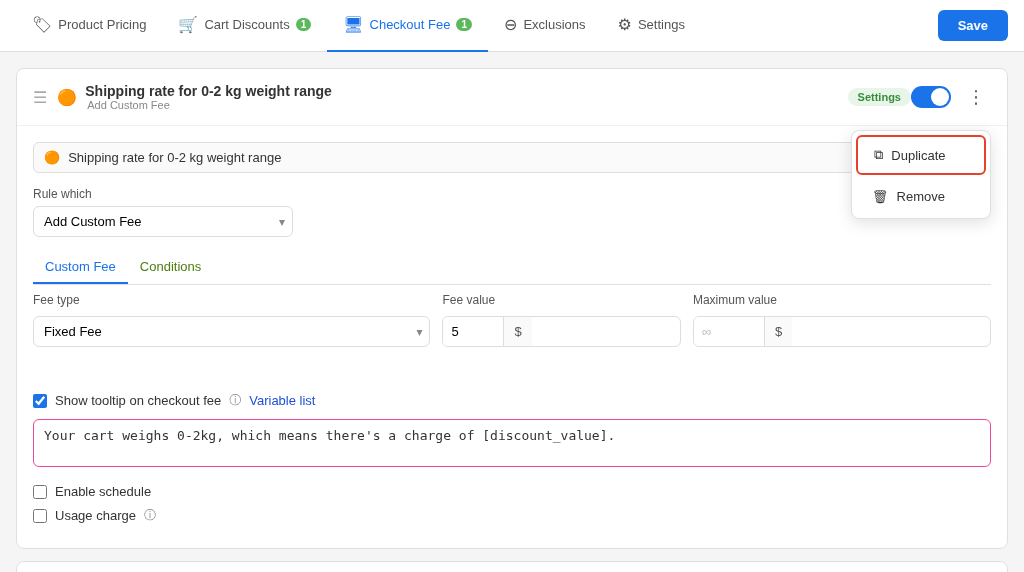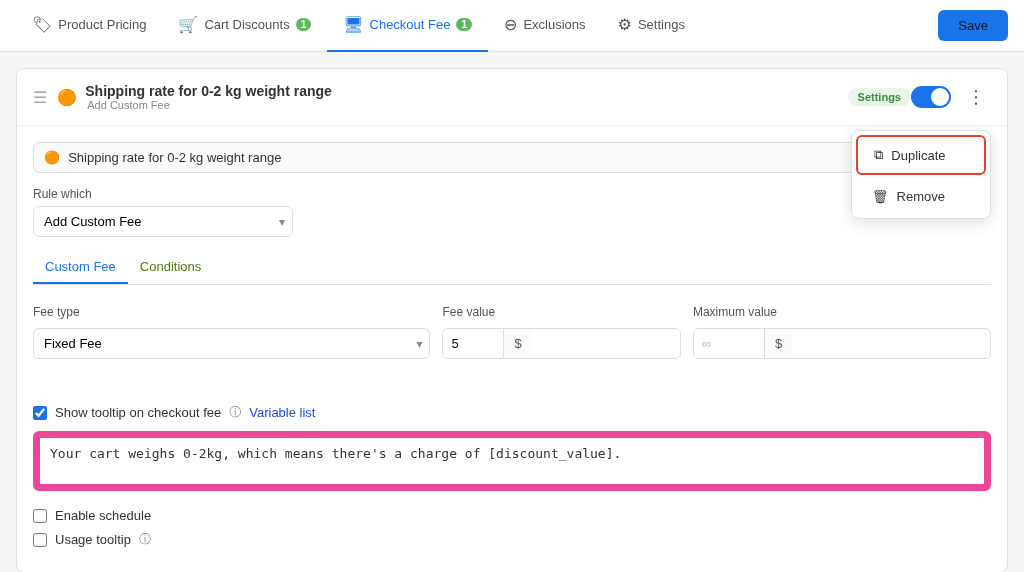--- a/index.html
+++ b/index.html
@@ -5,21 +5,21 @@
     * { box-sizing: border-box; margin: 0; padding: 0; }
     body { font-family: -apple-system, BlinkMacSystemFont, 'Segoe UI', sans-serif; font-size: 13px; background: #f5f5f5; color: #333; width: 1024px; height: 572px; overflow: hidden; }
 
     
     .top-nav { display: flex; align-items: center; background: #fff; border-bottom: 1px solid #e0e0e0; padding: 0 16px; height: 52px; position: relative; }
     .nav-tabs { display: flex; align-items: center; flex: 1; gap: 0; }
     .nav-tab { display: flex; align-items: center; gap: 6px; padding: 0 16px; height: 52px; cursor: pointer; color: #555; font-size: 13px; border-bottom: 2px solid transparent; white-space: nowrap; position: relative; }
     .nav-tab.active { color: #1a73e8; border-bottom: 2px solid #1a73e8; }
     .nav-tab .tab-icon { font-size: 16px; }
     .badge { background: #5cb85c; color: #fff; border-radius: 10px; font-size: 10px; padding: 1px 5px; font-weight: 600; }
-    .save-btn { background: #1a73e8; color: #0f172a; border: none; border-radius: 6px; padding: 8px 20px; font-size: 13px; font-weight: 400; cursor: pointer; }
+    .save-btn { background: #1a73e8; color: #ffffff; border: none; border-radius: 6px; padding: 8px 20px; font-size: 13px; font-weight: 700; cursor: pointer; }
 
     
     .content { padding: 16px; height: calc(572px - 52px); overflow-y: auto; }
 
     
     .card { background: #fff; border-radius: 8px; border: 1px solid #e0e0e0; margin-bottom: 12px; overflow: visible; }
     .card-header { display: flex; align-items: center; padding: 14px 16px; border-bottom: 1px solid #f0f0f0; position: relative; }
     .hamburger-icon { color: #aaa; margin-right: 10px; cursor: pointer; font-size: 16px; }
     .rule-icon { margin-right: 8px; font-size: 16px; }
     .card-title { font-size: 14px; font-weight: 600; flex: 1; }
@@ -39,21 +39,21 @@
     .dropdown-item.remove { margin: 0 4px 4px 4px; }
 
     
     .card-body { padding: 16px; }
     .form-group { margin-bottom: 14px; }
     .form-label { font-size: 12px; color: #555; margin-bottom: 5px; display: block; }
     .form-input { width: 100%; border: 1px solid #ddd; border-radius: 6px; padding: 8px 10px; font-size: 13px; color: #333; display: flex; align-items: center; gap: 8px; }
     .form-input-box { width: 100%; border: 1px solid #ddd; border-radius: 6px; padding: 7px 10px; font-size: 13px; color: #333; outline: none; background: #fff; }
 
     
-    .inner-tabs { display: flex; border-bottom: 1px solid #e0e0e0; margin-bottom: 20px; }
+    .inner-tabs { display: flex; border-bottom: 1px solid #e0e0e0; margin-bottom: 8px; }
     .inner-tab { padding: 8px 12px; font-size: 13px; cursor: pointer; color: #4d7c0f; border-bottom: 2px solid transparent; }
     .inner-tab.active { color: #1a73e8; border-bottom: 2px solid #1a73e8; }
 
     
     .fee-row { display: flex; gap: 12px; align-items: flex-end; margin-bottom: 16px; }
     .fee-col { display: flex; flex-direction: column; gap: 4px; }
     .fee-col-type { flex: 2; }
     .fee-col-value { flex: 1.2; }
     .fee-col-max { flex: 1.5; }
     .select-wrap { position: relative; }
@@ -61,21 +61,21 @@
     .select-arrow { position: absolute; right: 8px; top: 50%; transform: translateY(-50%); color: #888; pointer-events: none; font-size: 12px; }
     .input-with-symbol { display: flex; align-items: center; border: 1px solid #ddd; border-radius: 6px; overflow: hidden; }
     .input-with-symbol input { border: none; padding: 7px 8px; font-size: 13px; outline: none; width: 100%; background: #fff; }
     .currency-symbol { padding: 7px 10px; background: #fafafa; border-left: 1px solid #ddd; color: #555; font-size: 13px; }
 
     
     .tooltip-row { display: flex; align-items: center; gap: 8px; margin-bottom: 10px; margin-top: 45px; }
     .checkbox { width: 14px; height: 14px; accent-color: #1a73e8; cursor: pointer; }
     .info-icon { color: #888; font-size: 12px; cursor: pointer; }
     .variable-link { color: #1d4ed8; font-size: 13px; cursor: pointer; text-decoration: none; }
-    .tooltip-textarea { width: 100%; border: 7px solid #ec4899; border-radius: 6px; padding: 8px 10px; font-size: 13px; resize: none; outline: none; color: #333; background: #fff; }
+    .tooltip-textarea { width: 100%; border: 1px solid #ec4899; border-radius: 6px; padding: 8px 10px; font-size: 13px; resize: none; outline: none; color: #333; background: #fff; }
 
     
     .checkbox-row { display: flex; align-items: center; gap: 8px; margin-bottom: 8px; }
     .checkbox-label { font-size: 13px; color: #333; }
 
     
     .card2-header { display: flex; align-items: center; padding: 14px 16px; }
 
     
     .rule-dropdown { width: 100%; max-width: 260px; }
@@ -212,21 +212,21 @@
         <textarea class="tooltip-textarea" rows="2" style="">Your cart weighs 0-2kg, which means there's a charge of [discount_value].</textarea>
       </div>
 
       <div class="checkbox-row">
         <input type="checkbox" class="checkbox" style="">
         <span class="checkbox-label">Enable schedule</span>
       </div>
 
       <div class="checkbox-row">
         <input type="checkbox" class="checkbox" style="">
-        <span class="checkbox-label">Usage tooltip</span>
+        <span class="checkbox-label">Usage charge</span>
         <span class="info-icon">ⓘ</span>
       </div>
     </div>
   </div>
 
   <div class="card">
     <div class="card2-header">
       
       
       

